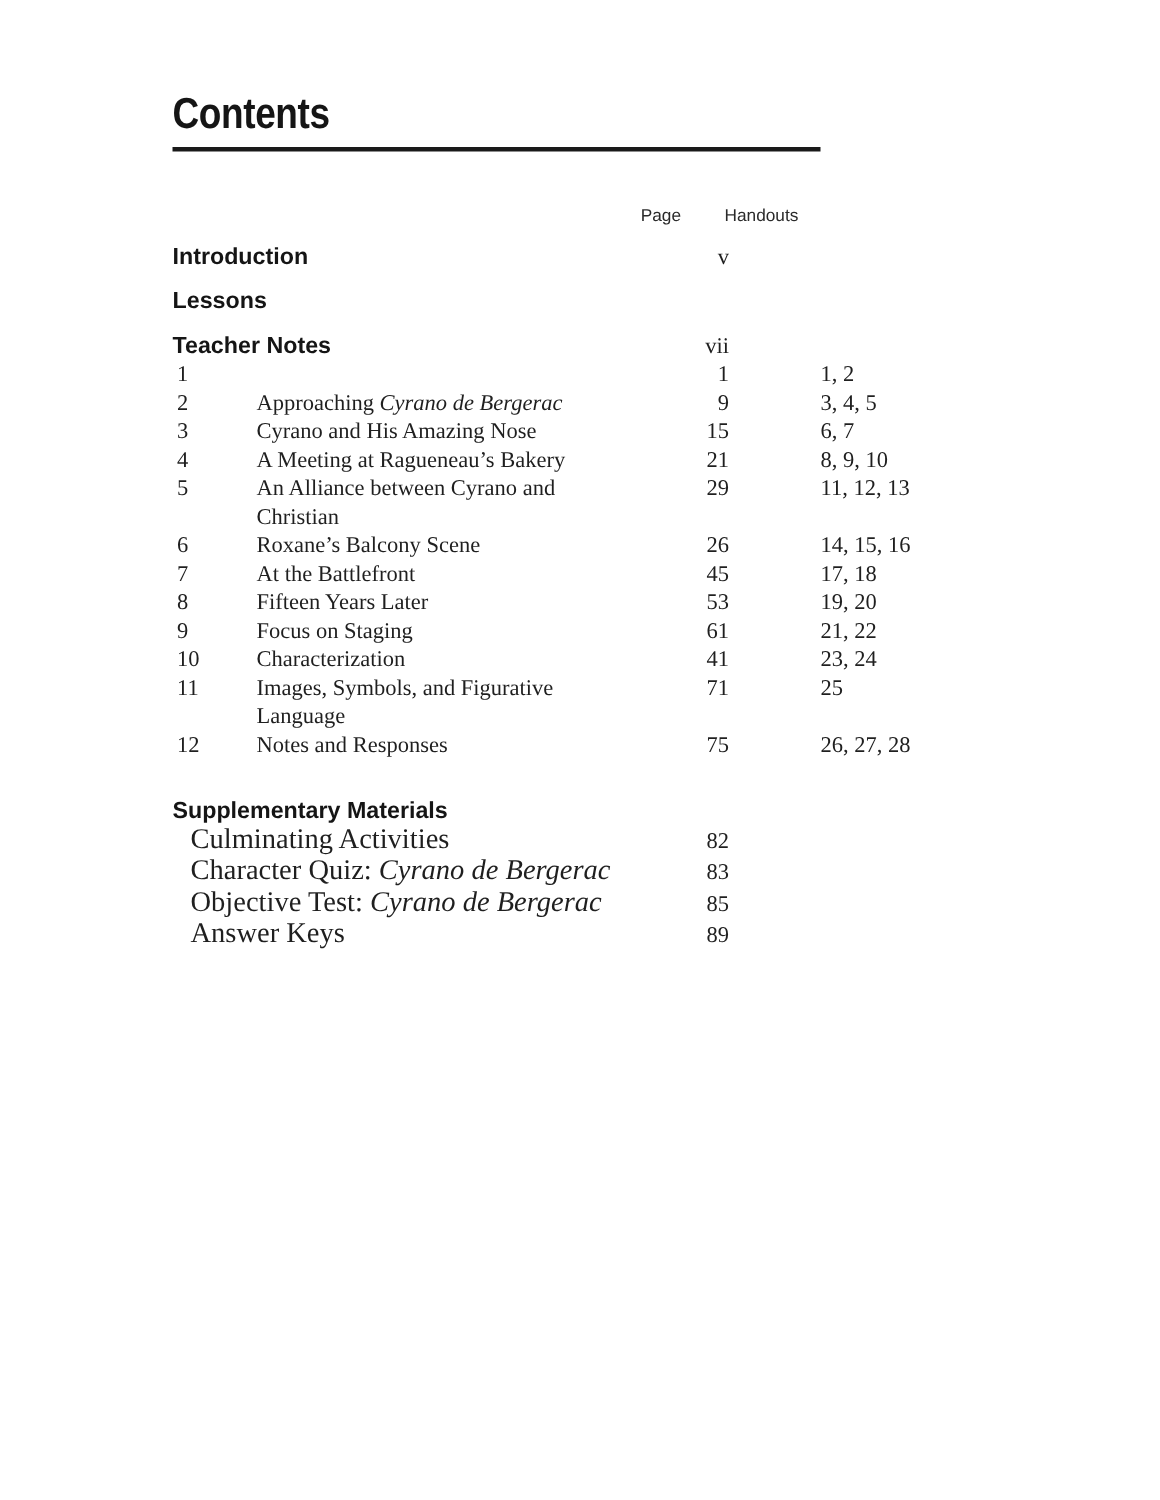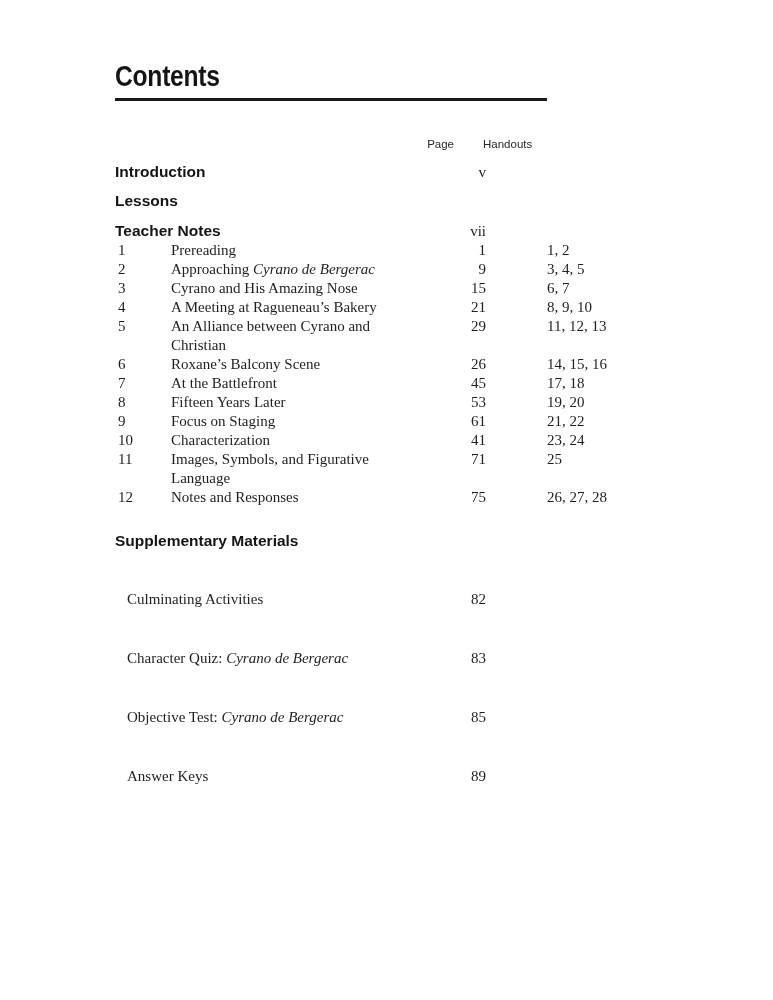--- a/index.html
+++ b/index.html
@@ -58,21 +58,21 @@
     font-family: "Liberation Sans", sans-serif;
     font-weight: bold;
     font-size: 15.5px;
     color: #151515;
   }
   .lessons-heading { margin-top: 9px; }
   .page-cell { grid-column: 3; text-align: right; font-size: 15px; }
   .handouts-cell { grid-column: 5; text-align: left; font-size: 15px; }
   .num-cell { grid-column: 1; padding-left: 3px; font-size: 15px; }
   .title-cell { grid-column: 2; font-size: 15px; }
-  .supp-label { grid-column: 1 / 3; padding-left: 12px; font-size: 15px; margin-top: 40px; }
+  .supp-label { grid-column: 1 / 3; padding-left: 12px; font-size: 19px; }
   .it { font-style: italic; }
   .supp-heading-row { margin-top: 24px; }
   .footer {
     position: absolute;
     top: 944px;
     right: 70px;
     font-family: "Liberation Sans", sans-serif;
     font-size: 11.5px;
     color: #2a2a2a;
     white-space: nowrap;
@@ -100,21 +100,20 @@
       <span class="section-label">Lessons</span>
     </div>
 
     <div class="grid-row toc-row fm-row">
       <span class="section-label">Teacher Notes</span>
       <span class="page-cell">vii</span>
     </div>
 
     <div class="grid-row toc-row">
       <span class="num-cell">1</span>
-      <span class="title-cell"><span>Prereading</span><span class="it"></span></span>
       <span class="page-cell">1</span>
       <span class="handouts-cell">1, 2</span>
     </div>
     <div class="grid-row toc-row">
       <span class="num-cell">2</span>
       <span class="title-cell"><span>Approaching </span><span class="it">Cyrano de Bergerac</span></span>
       <span class="page-cell">9</span>
       <span class="handouts-cell">3, 4, 5</span>
     </div>
     <div class="grid-row toc-row">

